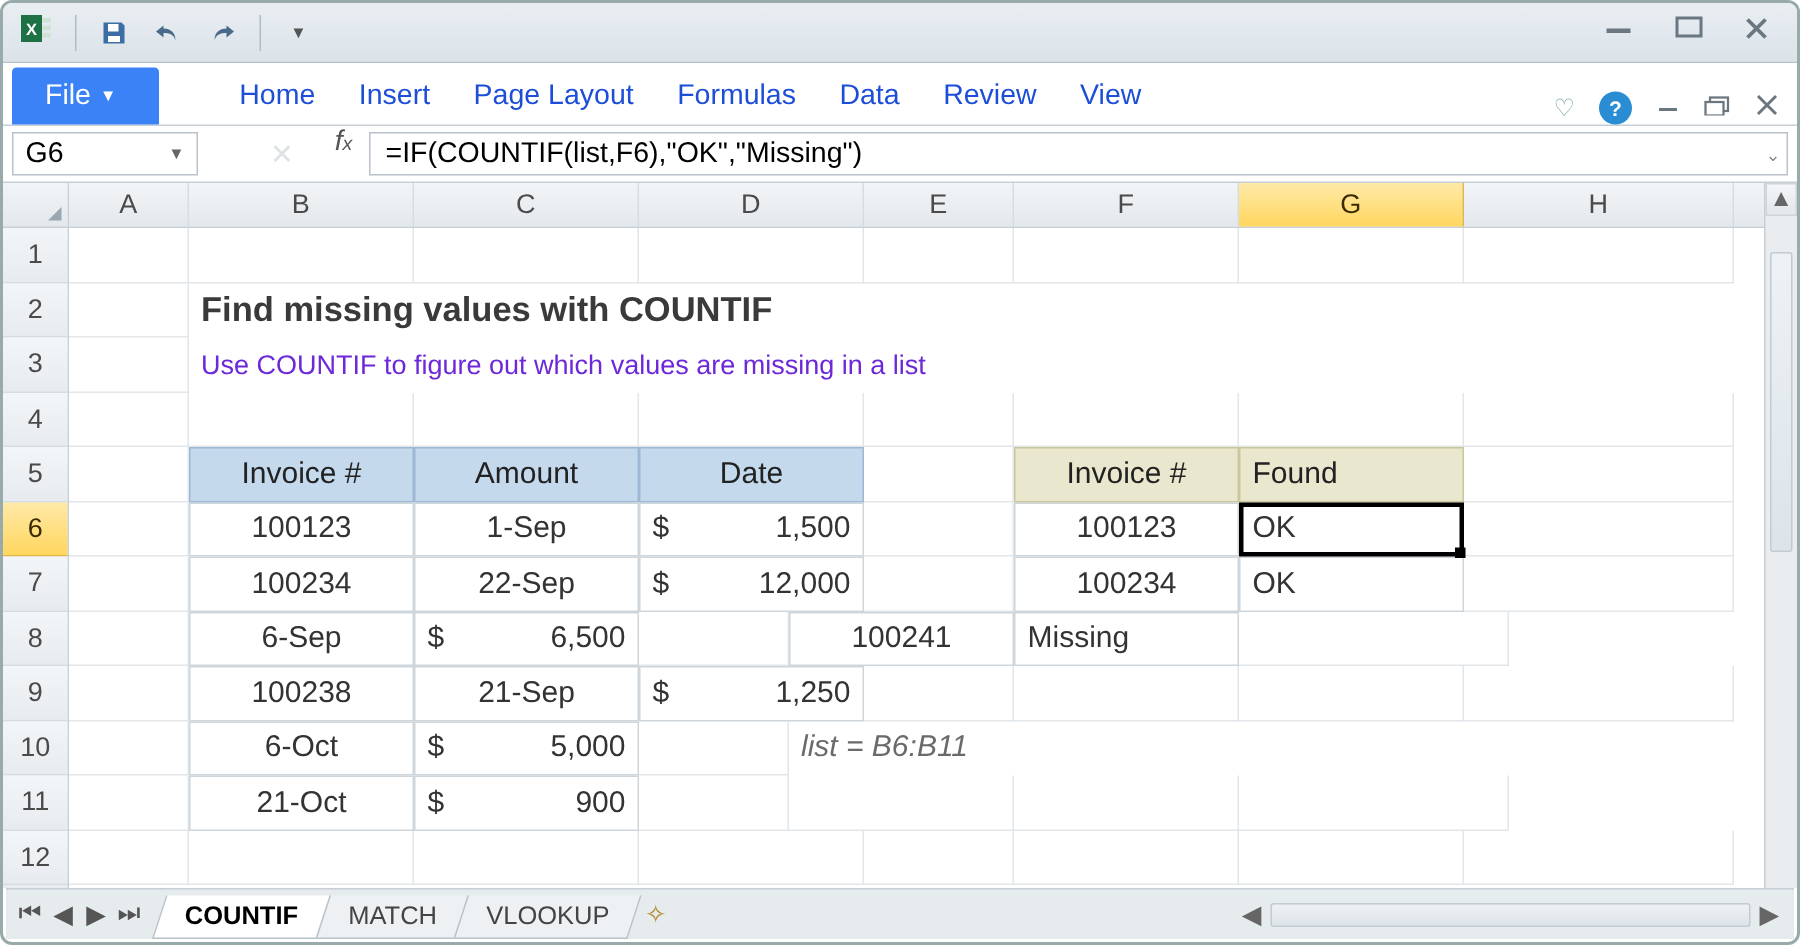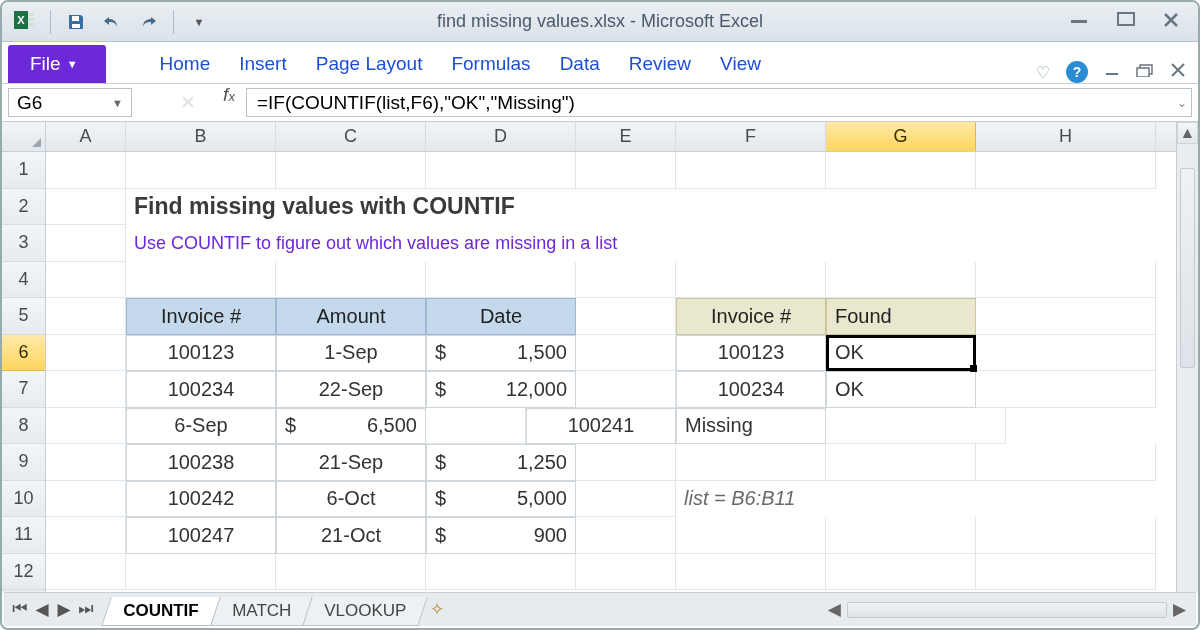--- a/index.html
+++ b/index.html
@@ -34,21 +34,21 @@
   
   .ribbon-tabs {
     height: 42px;
     background: #fff;
     display: flex;
     align-items: flex-end;
     border-bottom: 1px solid #c7cfd6;
     position: relative;
   }
   .file-tab {
-    background: #6d28d9;
+    background: #3b82f6;
     color: #fff;
     font-size: 19px;
     padding: 8px 28px 8px 22px;
     margin-left: 6px;
     border-radius: 3px 3px 0 0;
     display:flex; align-items:center; gap:6px;
     cursor:pointer;
   }
   .tabs { display:flex; gap:21px; margin-left:50px; font-size:19px; color:#1d4ed8; }
   .tab { padding: 6px 4px 8px 4px; cursor:pointer; }
@@ -184,21 +184,20 @@
         </svg>
       </span>
     <span class="qat-btn">
         <svg width="20" height="16" viewBox="0 0 20 16">
           <path d="M13 3l5 4-5 4V8c-4 0-7 1-8 5 0-6 4-8 8-8V3z" fill="#4a6a8a"></path>
         </svg>
       </span>
     <span class="qat-sep"></span>
     <span class="qat-btn" style="font-size:11px;color:#555;">▼</span>
   </div>
-  <div class="titlebar-title">find missing values.xlsx - Microsoft Excel</div>
   <div class="win-controls">
     <span class="win-btn"><svg width="22" height="14">
           <rect x="3" y="9" width="16" height="3" fill="#6a7680"></rect>
         </svg></span>
     <span class="win-btn"><svg width="20" height="16">
           <rect x="2" y="2" width="16" height="12" fill="none" stroke="#6a7680" stroke-width="2"></rect>
         </svg></span>
     <span class="win-btn"><svg width="18" height="18">
           <path d="M3 3l12 12M15 3 3 15" stroke="#6a7680" stroke-width="2.5"></path>
         </svg></span>
@@ -382,35 +381,33 @@
             </span>
           </div>
         <div class="cell cE"></div>
         <div class="cell cF"></div>
         <div class="cell cG"></div>
         <div class="cell cH"></div>
       </div>
 
       <div class="row">
         <div class="cell cA"></div>
-        <div class="cell cB tborder center">100242</div>
         <div class="cell cC tborder center">6-Oct</div>
         <div class="cell cD tborder">
             <span class="amount-cell">
               <span>$</span>
               <span>5,000</span>
             </span>
           </div>
         <div class="cell cE"></div>
         <div class="cell cF italic" style="border:none;width:300px;">list = B6:B11</div>
       </div>
 
       <div class="row">
         <div class="cell cA"></div>
-        <div class="cell cB tborder center">100247</div>
         <div class="cell cC tborder center">21-Oct</div>
         <div class="cell cD tborder">
             <span class="amount-cell">
               <span>$</span>
               <span>900</span>
             </span>
           </div>
         <div class="cell cE"></div>
         <div class="cell cF"></div>
         <div class="cell cG"></div>

